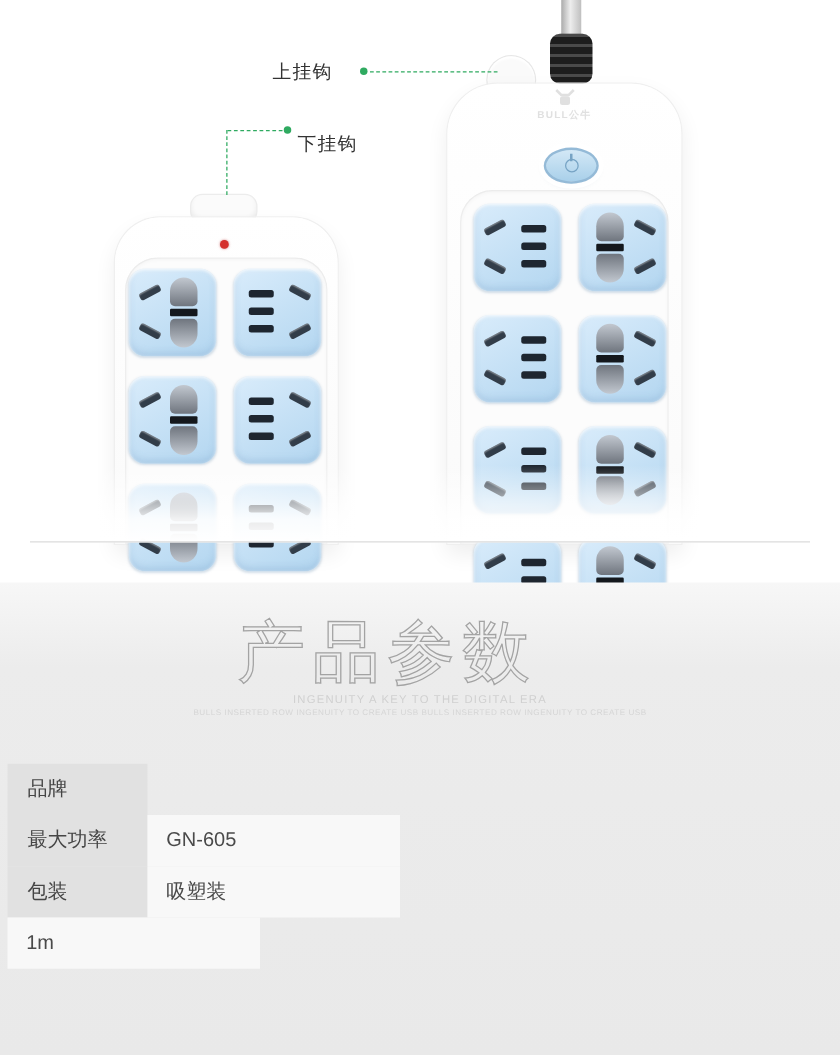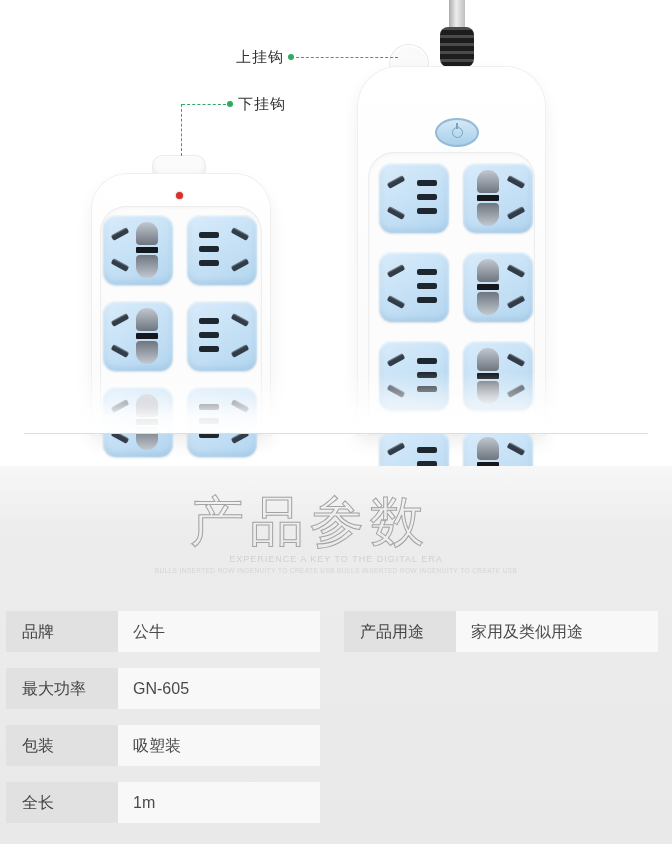--- a/index.html
+++ b/index.html
@@ -81,41 +81,48 @@
   .param-area{position:absolute;left:0;top:466px;width:672px;height:378px;
               background:linear-gradient(180deg,#f7f7f7 0%,#ececec 18%,#e9e9e9 100%);}
   .sec-title{position:absolute;left:0;top:20px;width:620px;text-align:center;
              font-size:54px;letter-spacing:6px;color:#c6c6c6;font-weight:normal;
              -webkit-text-fill-color:transparent;-webkit-text-stroke:1px #a3a3a3;}
   .sec-sub{position:absolute;left:0;top:88px;width:672px;text-align:center;
            font-size:9px;letter-spacing:1px;color:#d0d0d0;}
   .sec-tag{position:absolute;left:0;top:101px;width:672px;text-align:center;
            font-size:6.5px;letter-spacing:.4px;color:#d5d5d5;}
 
-  .spec-col{position:absolute;top:145px;display:flex;flex-direction:column;gap:16px;}
+  .spec-col{position:absolute;top:145px;display:flex;flex-direction:column;gap:0;}
   .spec-col.c-left{left:6px;}
   .spec-col.c-right{left:344px;}
   .spec-row{display:flex;height:41px;}
   .spec-label{width:112px;height:41px;line-height:41px;background:#e1e1e1;
               padding-left:16px;box-sizing:border-box;font-size:16px;color:#454545;}
   .spec-value{width:202px;height:41px;line-height:41px;background:#f8f8f8;
               padding-left:15px;box-sizing:border-box;font-size:16px;color:#4a4a4a;}
 </style>
 </head>
 <body>
 
 <div id="stage">
 
   <div class="top-area">
 
     <div class="cable"></div>
     <div class="coil"></div>
     <div class="hook-right"></div>
 
     <div class="strip right">
+      <div class="brand">
+        <svg width="18" height="14" viewBox="0 0 18 14">
+          <path d="M2 1 L6 5 L12 5 L16 1" fill="none" stroke="#e0e0e0" stroke-width="2"></path>
+          <rect x="5" y="6" width="8" height="7" rx="2" fill="#e0e0e0"></rect>
+        </svg>
+        <div class="brand-text">BULL公牛</div>
+      </div>
       <div class="pwr-btn">
         <span class="pwr-glyph"></span>
       </div>
       <div class="inner-panel"></div>
       <div class="sockets" id="sockets-right">
           <div class="socket" style="left: 21px; top: 96px;">
             <div class="sk sk-diag l-t"></div>
             <div class="sk sk-diag l-b"></div>
             <div class="sk sk-bar" style="left: 38px; top: 17px;"></div>
             <div class="sk sk-bar" style="left: 38px; top: 31px;"></div>
@@ -216,57 +223,51 @@
           <div class="socket" style="left: 95px; top: 213px;">
             <div class="sk sk-diag r-t"></div>
             <div class="sk sk-diag r-b"></div>
             <div class="sk sk-bar" style="left: 12px; top: 17px;"></div>
             <div class="sk sk-bar" style="left: 12px; top: 31px;"></div>
             <div class="sk sk-bar" style="left: 12px; top: 45px;"></div>
           </div>
         </div>
     </div>
 
-    <div class="ann-text" style="left:200px;top:48px;width:84px;text-align:right;">上挂钩</div>
+    <div class="ann-text" style="left:200px;top:48px;width:84px;text-align:center;">上挂钩</div>
     <div class="ann-dot" style="left:288px;top:54px;background:#2faa60;"></div>
     <div class="dash-h" style="left:296px;top:57px;width:102px;border-color:#2faa60;"></div>
 
     <div class="dash-v" style="left:181px;top:104px;height:52px;border-color:#2faa60;"></div>
     <div class="dash-h" style="left:182px;top:104px;width:44px;border-color:#2faa60;"></div>
     <div class="ann-dot" style="left:227px;top:101px;background:#2faa60;"></div>
-    <div class="ann-text" style="left:238px;top:95px;">下挂钩</div>
+    <div class="ann-text" style="left:238px;top:106px;">下挂钩</div>
 
     <div class="fade-out"></div>
     <div class="divider"></div>
   </div>
 
   <div class="param-area">
     <div class="sec-title">产品参数</div>
-    <div class="sec-sub">EXPERIENCE A KEY TO THE DIGITAL ERA</div>
+    <div class="sec-sub">INGENUITY A KEY TO THE DIGITAL ERA</div>
     <div class="sec-tag">BULLS INSERTED ROW INGENUITY TO CREATE USB BULLS INSERTED ROW INGENUITY TO CREATE USB</div>
 
     <div class="spec-col c-left" id="spec-left">
         <div class="spec-row">
           <div class="spec-label">品牌</div>
-          <div class="spec-value">公牛</div>
         </div>
         <div class="spec-row">
           <div class="spec-label">最大功率</div>
           <div class="spec-value">GN-605</div>
         </div>
         <div class="spec-row">
           <div class="spec-label">包装</div>
           <div class="spec-value">吸塑装</div>
         </div>
         <div class="spec-row">
-          <div class="spec-label">全长</div>
           <div class="spec-value">1m</div>
         </div>
       </div>
     <div class="spec-col c-right" id="spec-right">
-        <div class="spec-row">
-          <div class="spec-label">产品用途</div>
-          <div class="spec-value">家用及类似用途</div>
-        </div>
       </div>
   </div>
 
 </div>
 
 </body></html>

